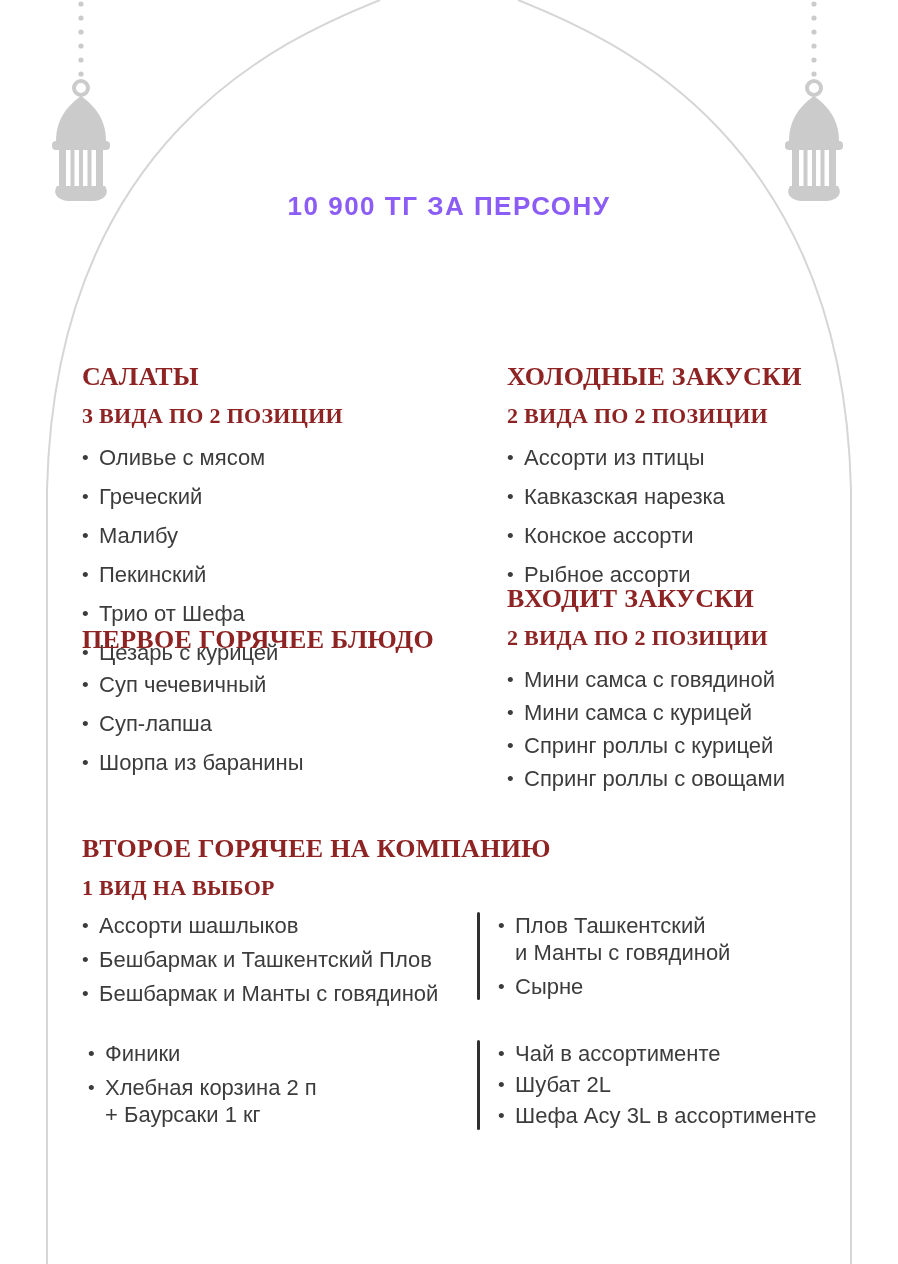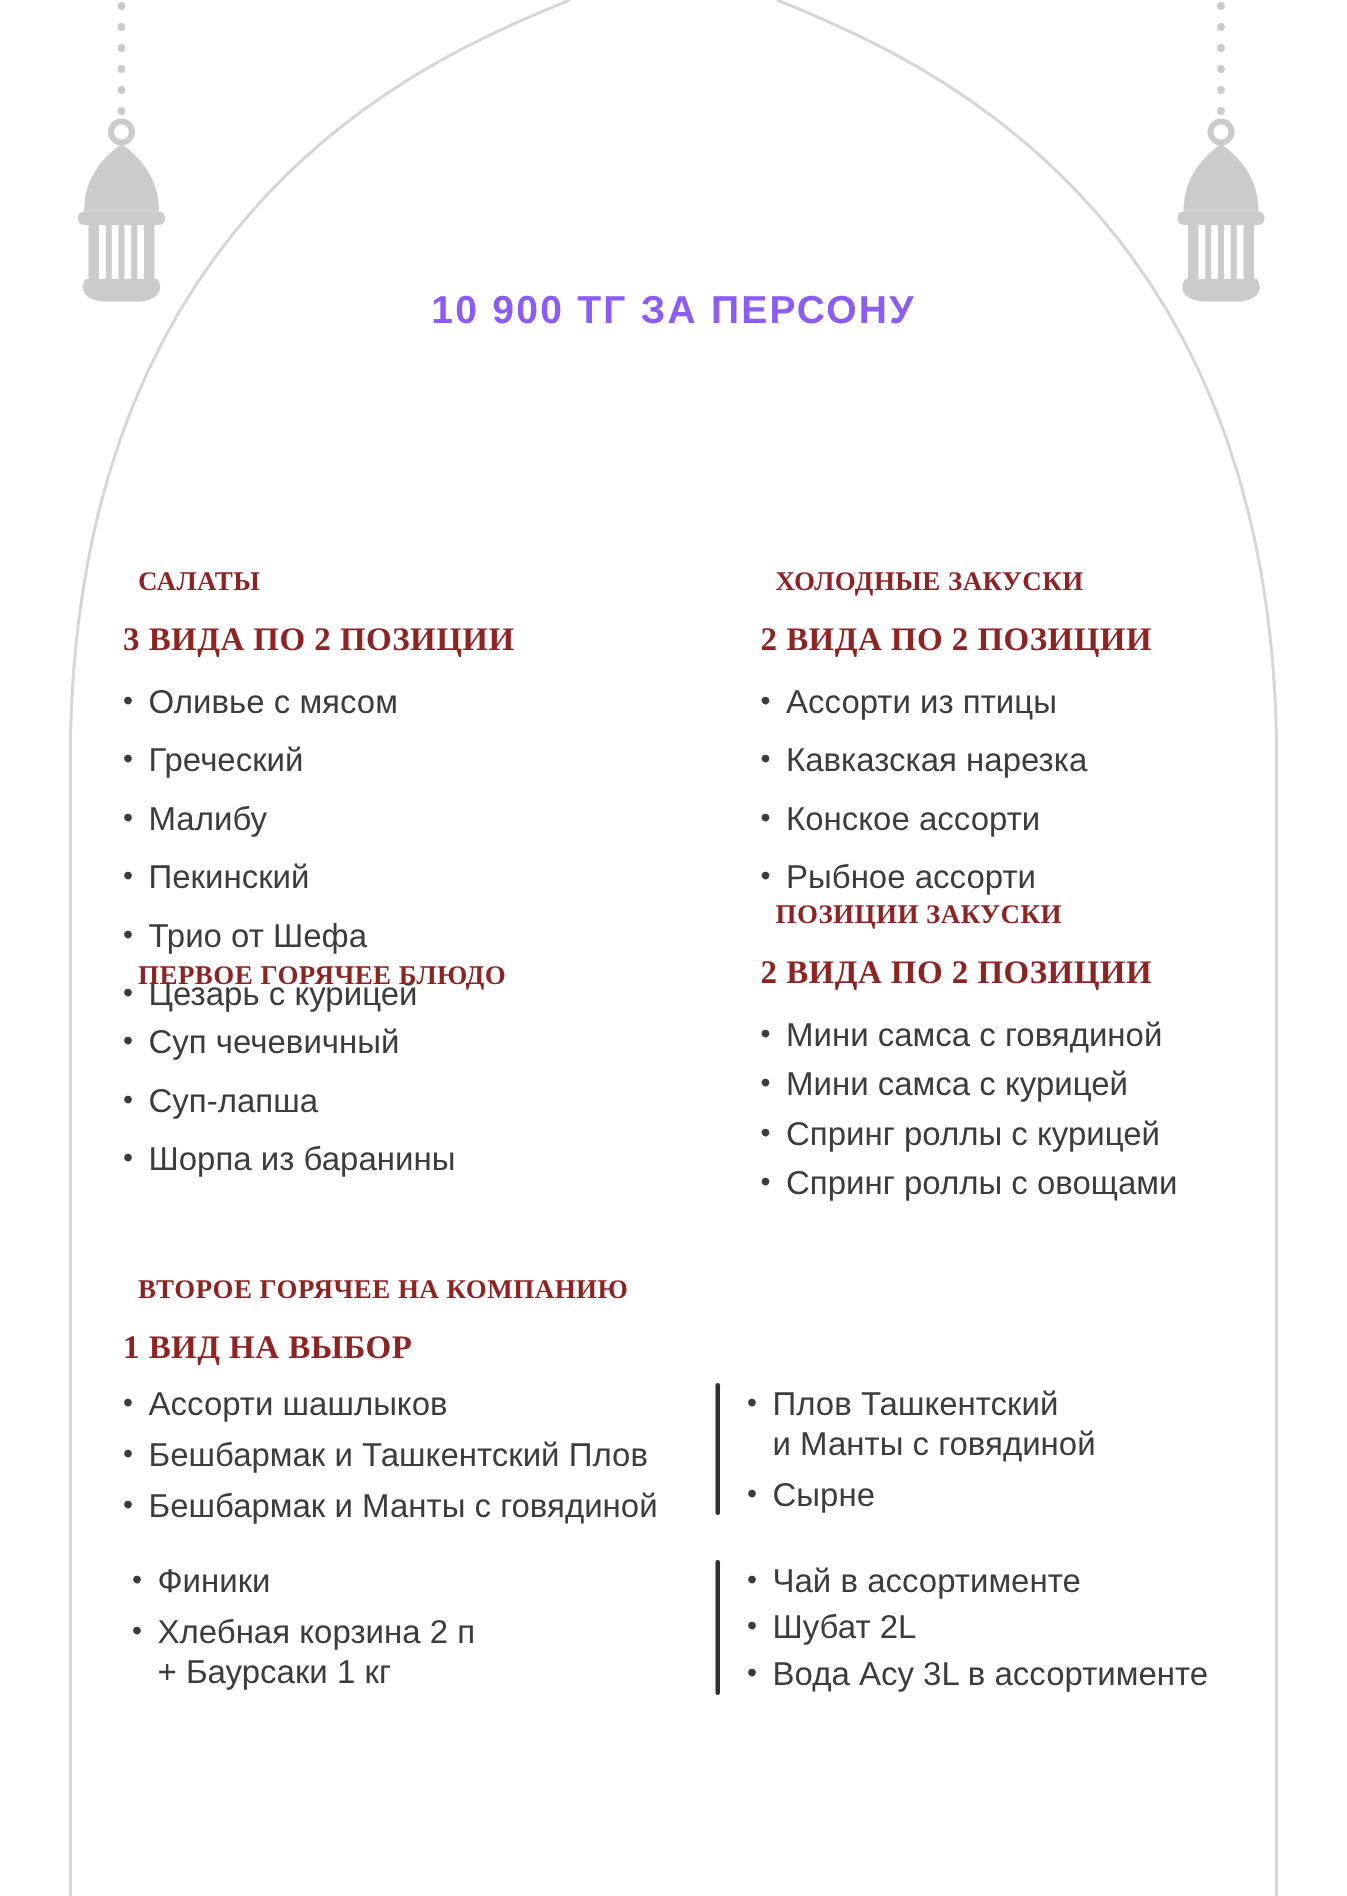--- a/index.html
+++ b/index.html
@@ -23,22 +23,22 @@
   .hdr h1{
     margin:0;font-family:"Liberation Serif",serif;font-weight:700;
     font-size:43px;line-height:48px;color:var(--accent);letter-spacing:1px;
   }
   .hdr .sub{
     margin-top:9px;font-weight:700;font-size:26px;line-height:30px;
     color:#8b5cf6;letter-spacing:1.5px;
   }
   .sec{position:absolute;}
   .sec h2{
-    margin:10px;font-family:"Liberation Serif",serif;font-weight:700;
-    font-size:18px;line-height:30px;color:var(--accent);letter-spacing:.3px;
+    margin:0;font-family:"Liberation Serif",serif;font-weight:700;
+    font-size:26px;line-height:30px;color:var(--accent);letter-spacing:.3px;
   }
   .sec h3{
     margin:12px 0 0 0;font-family:"Liberation Serif",serif;font-weight:700;
     font-size:22px;line-height:24px;color:var(--accent);letter-spacing:.3px;
   }
   ul.sec-items{list-style:none;margin:16px 0 0 0;padding:0;font-size:22px;}
   .sec-items li{display:flex;align-items:flex-start;line-height:27px;margin-bottom:12px;}
   .bullet{flex:0 0 17px;font-size:19px;line-height:27px;}
   .txt{flex:1;white-space:pre-line;}
   ul.tight li{margin-bottom:6px;}
@@ -188,21 +188,21 @@
       </li>
 
       <li>
         <span class="bullet">•</span>
         <span class="txt">Шорпа из баранины</span>
       </li>
     </ul>
 </section>
 
 <section class="sec" style="left:507px;top:584px;width:370px;">
-  <h2>ПОЗИЦИИ ЗАКУСКИ</h2>
+  <h2>ВХОДИТ ЗАКУСКИ</h2>
   <h3>2 ВИДА ПО 2 ПОЗИЦИИ</h3>
   <ul class="sec-items tight">
 
       <li>
         <span class="bullet">•</span>
         <span class="txt">Мини самса  с говядиной</span>
       </li>
 
       <li>
         <span class="bullet">•</span>
@@ -282,17 +282,17 @@
           <span class="txt">Чай в ассортименте</span>
         </li>
 
         <li>
           <span class="bullet">•</span>
           <span class="txt">Шубат 2L</span>
         </li>
 
         <li>
           <span class="bullet">•</span>
-          <span class="txt">Вода Асу 3L в ассортименте</span>
+          <span class="txt">Шефа Асу 3L в ассортименте</span>
         </li>
       </ul>
   </div>
 </section>
 
 </body></html>

